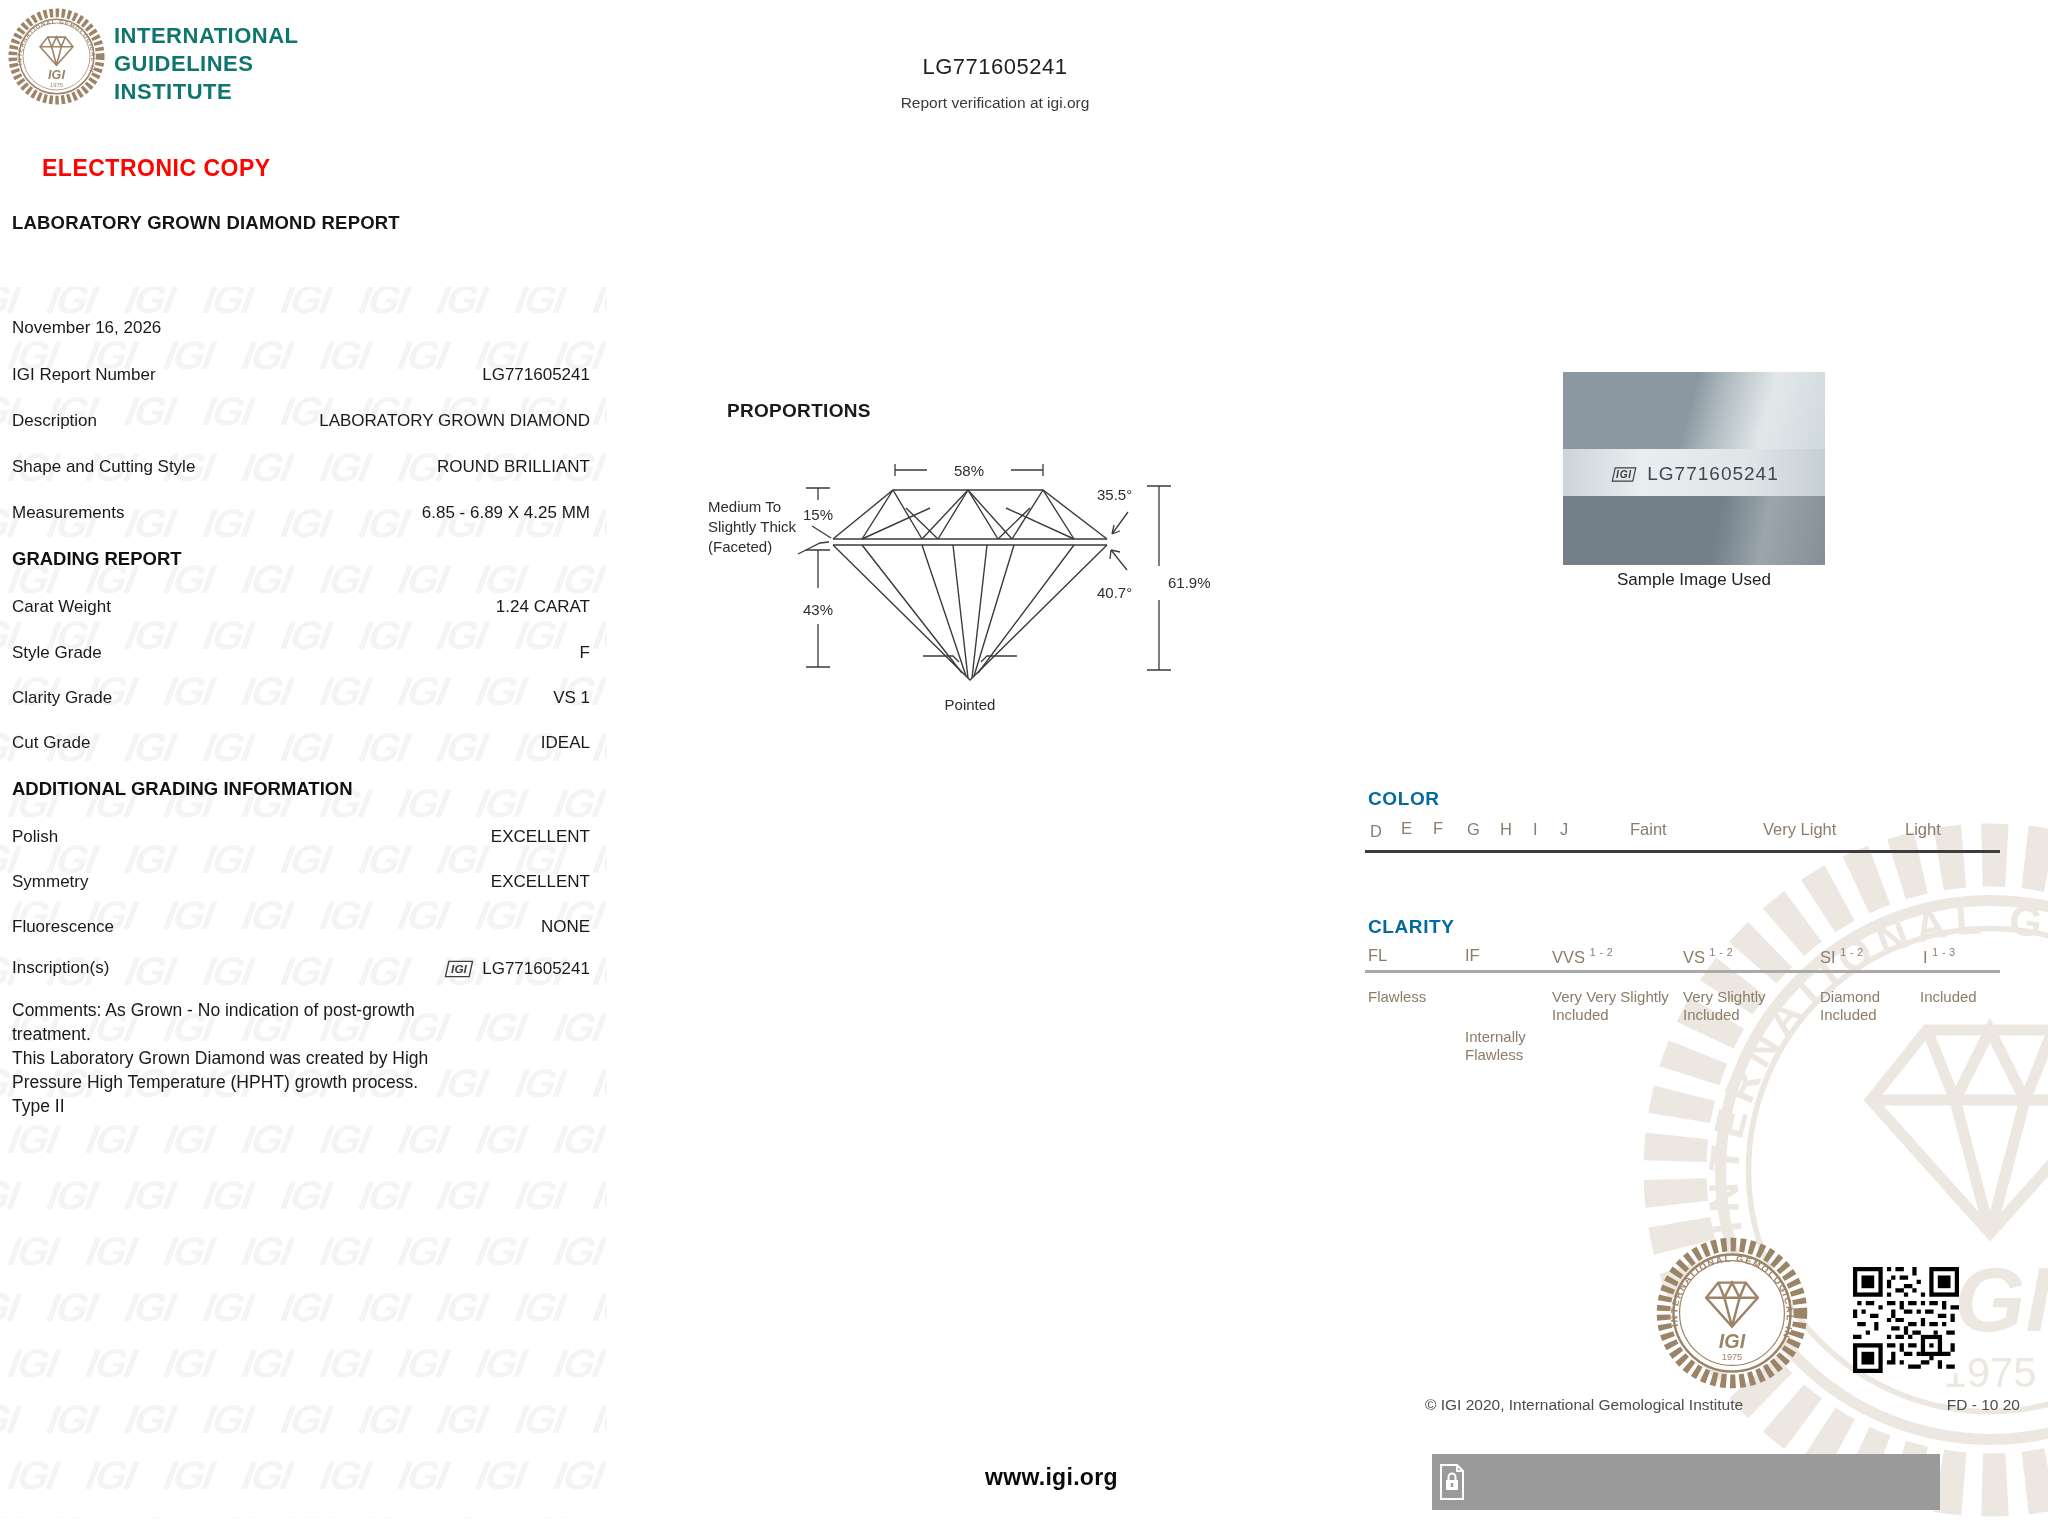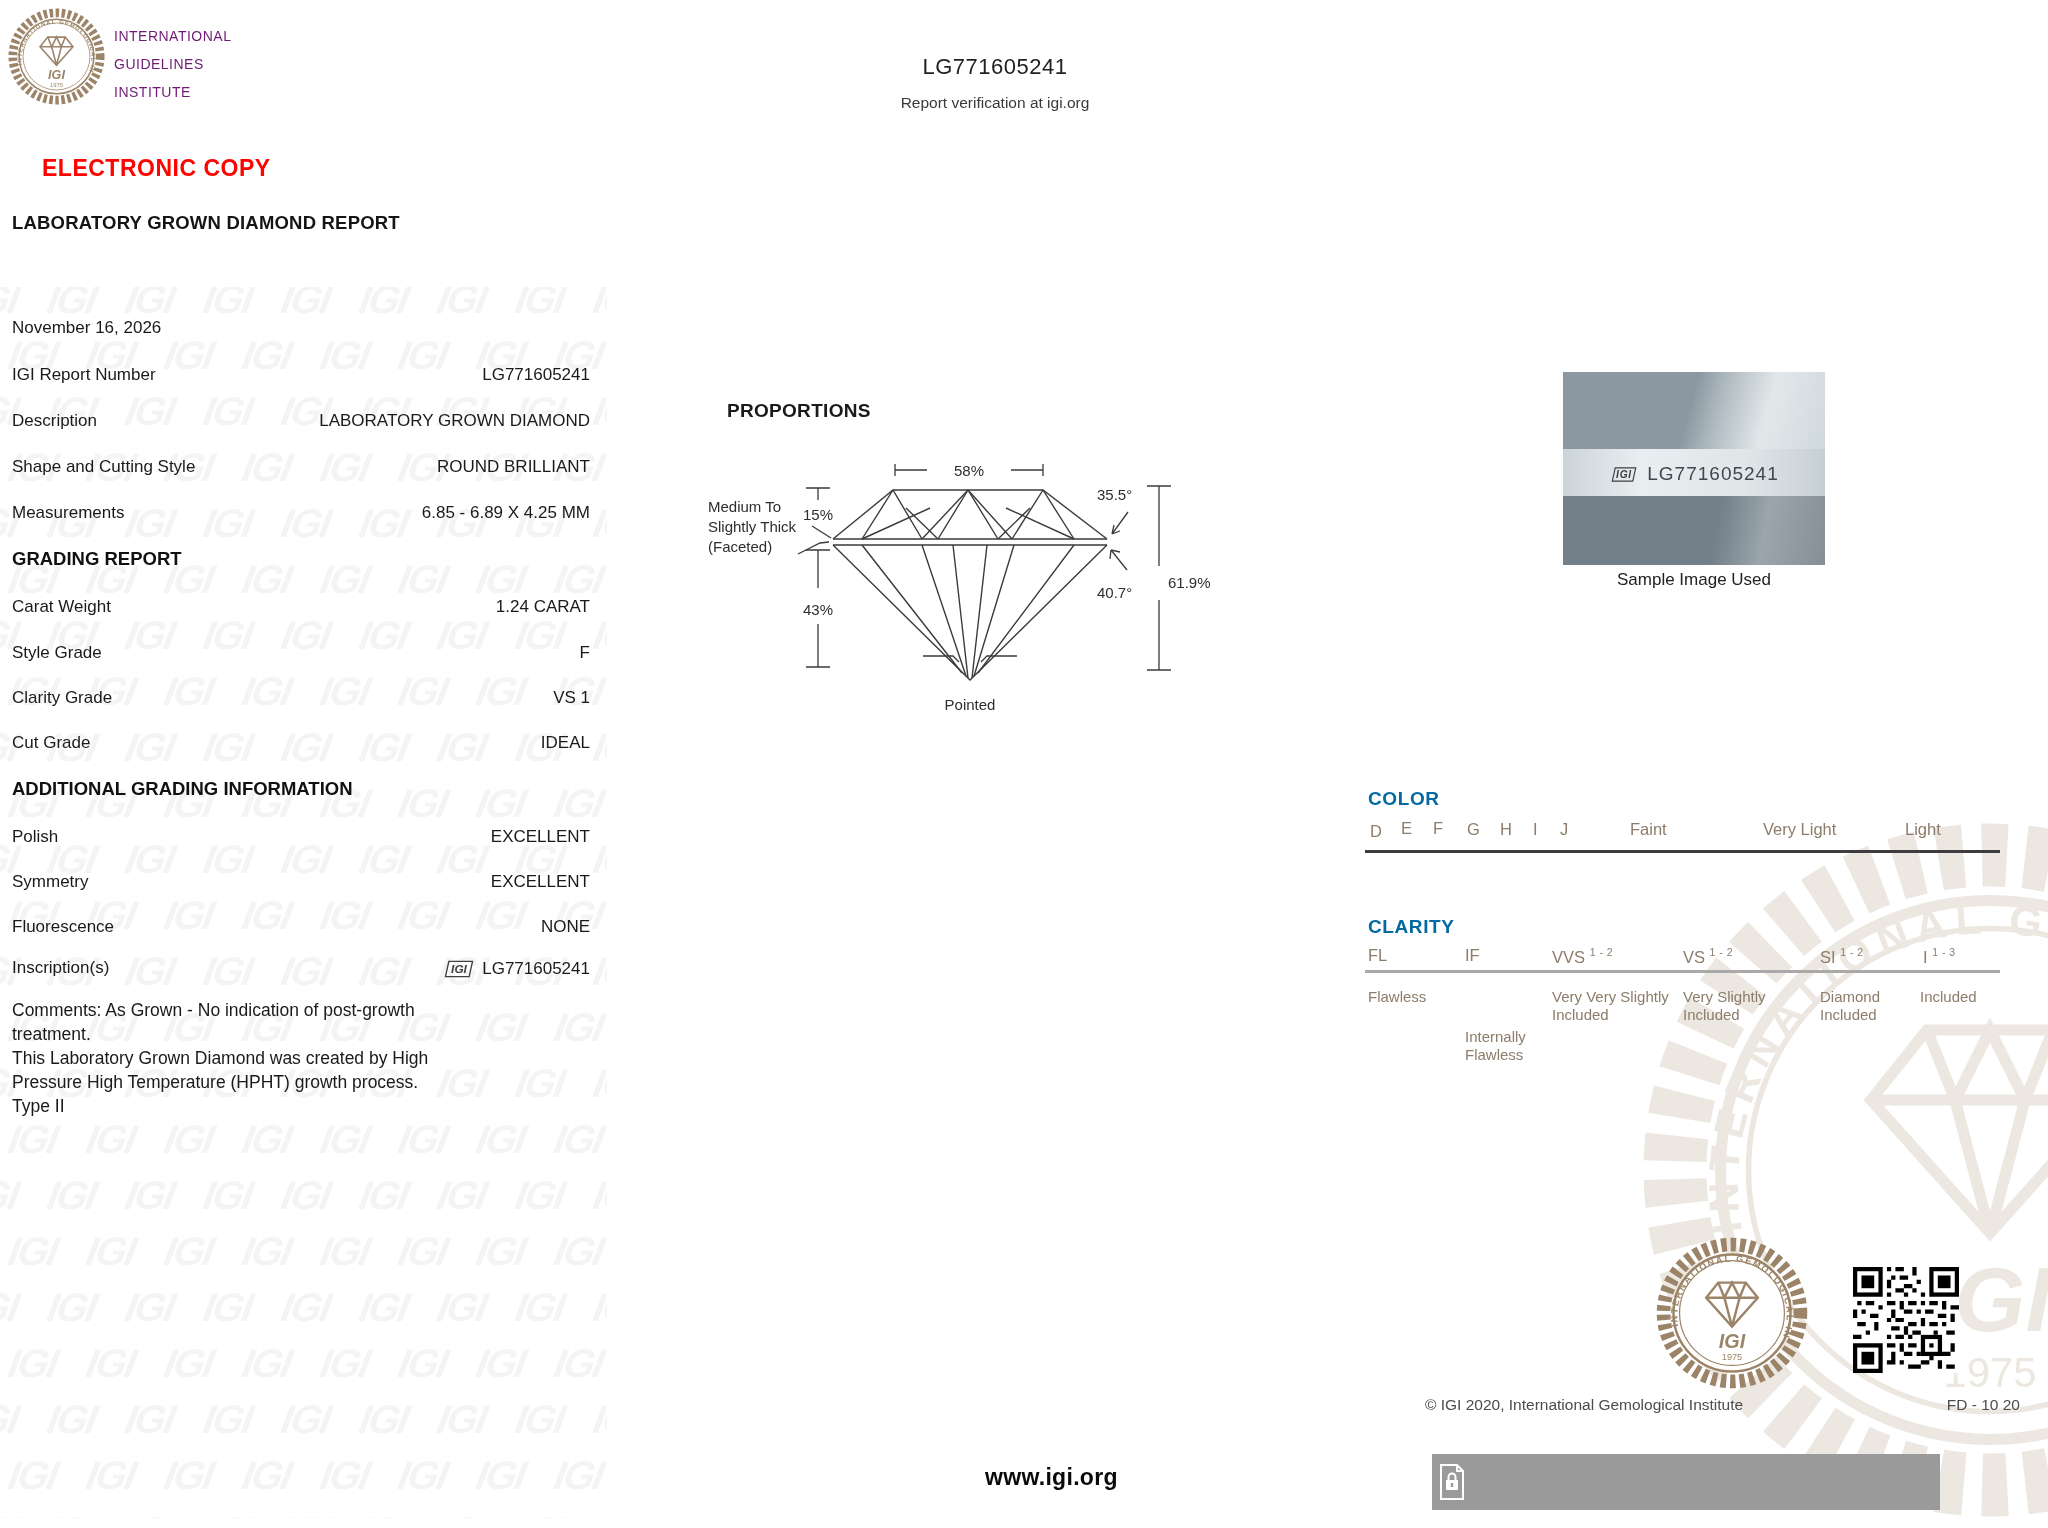--- a/index.html
+++ b/index.html
@@ -3,21 +3,21 @@
 <meta charset="utf-8">
 <style>
   html,body{margin:0;padding:0;}
   body{
     position:relative;width:2048px;height:1528px;background:#ffffff;overflow:hidden;
     font-family:"Liberation Sans","DejaVu Sans",sans-serif;color:#1c1c1c;
   }
   .abs{position:absolute;}
 
   
-  .org-name{left:114px;top:22px;font-size:14px;font-weight:normal;line-height:28px;color:#701a75;letter-spacing:.5px;}
+  .org-name{left:114px;top:22px;font-size:22px;font-weight:bold;line-height:28px;color:#0f766e;letter-spacing:.5px;}
   .electronic{left:42px;top:155px;font-size:23px;font-weight:bold;color:#fe0400;letter-spacing:.5px;}
   .doc-title{left:12px;top:212px;font-size:18.5px;font-weight:bold;color:#151515;letter-spacing:.2px;}
   .rep-num-top{left:870px;top:54px;width:250px;text-align:center;font-size:22px;color:#222;letter-spacing:.5px;}
   .verify{left:870px;top:94px;width:250px;text-align:center;font-size:15.5px;color:#3a3a3a;}
 
   
   .wm-panel{left:0;top:287px;width:607px;height:1231px;overflow:hidden;pointer-events:none;}
   .wm-g{position:absolute;font-size:40px;font-weight:bold;font-style:italic;letter-spacing:-2px;
         color:rgba(60,60,60,0.055);transform:skewX(-10deg);}
 

